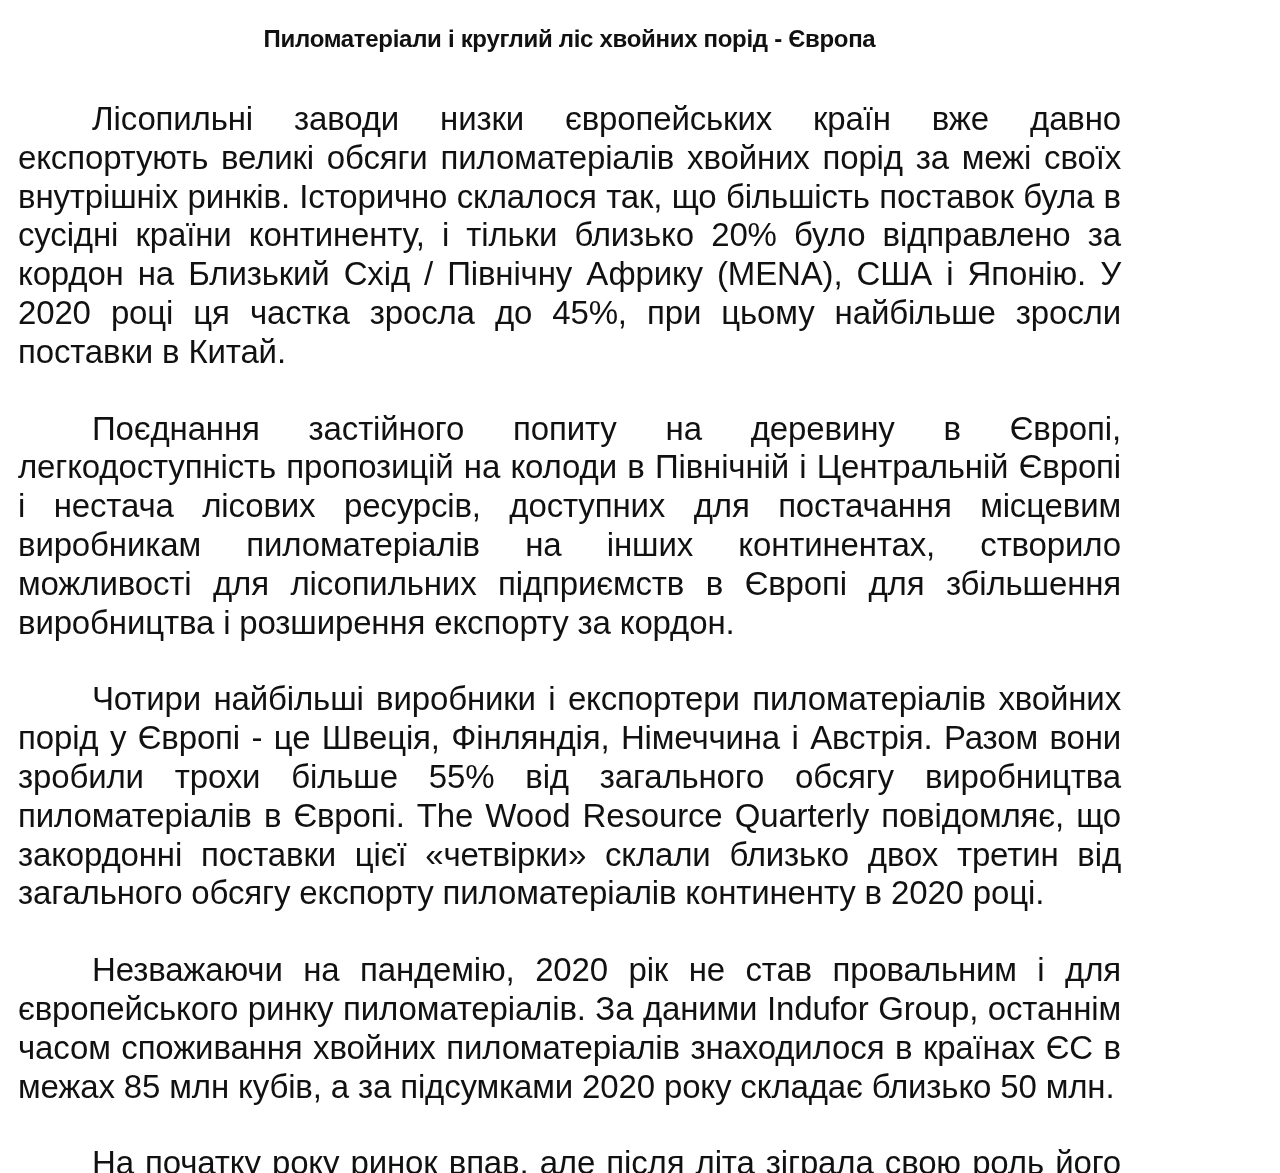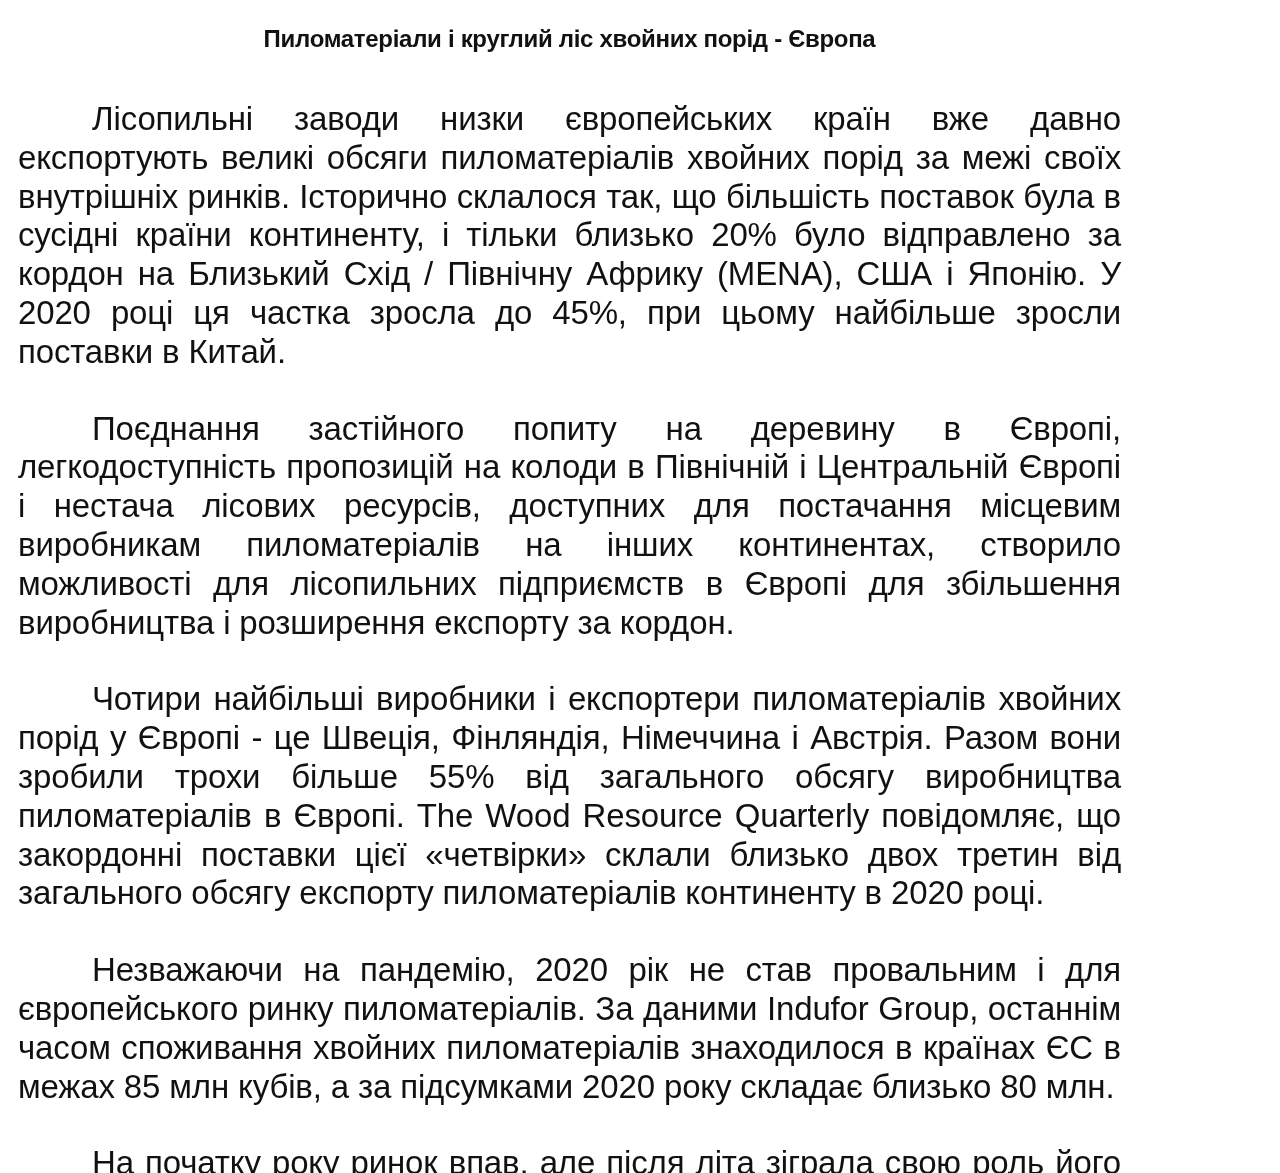--- a/index.html
+++ b/index.html
@@ -40,15 +40,15 @@
     }
   </style>
 </head>
 <body>
 
 <div class="page">
   <h1 class="doc-title">Пиломатеріали і круглий ліс хвойних порід - Європа</h1>
   <p class="para">Лісопильні заводи низки європейських країн вже давно експортують великі обсяги пиломатеріалів хвойних порід за межі своїх внутрішніх ринків. Історично склалося так, що більшість поставок була в сусідні країни континенту, і тільки близько 20% було відправлено за кордон на Близький Схід / Північну Африку (MENA), США і Японію. У 2020 році ця частка зросла до 45%, при цьому найбільше зросли поставки в Китай.</p>
   <p class="para">Поєднання застійного попиту на деревину в Європі, легкодоступність пропозицій на колоди в Північній і Центральній Європі і нестача лісових ресурсів, доступних для постачання місцевим виробникам пиломатеріалів на інших континентах, створило можливості для лісопильних підприємств в Європі для збільшення виробництва і розширення експорту за кордон.</p>
   <p class="para">Чотири найбільші виробники і експортери пиломатеріалів хвойних порід у Європі - це Швеція, Фінляндія, Німеччина і Австрія. Разом вони зробили трохи більше 55% від загального обсягу виробництва пиломатеріалів в Європі. The Wood Resource Quarterly повідомляє, що закордонні поставки цієї «четвірки» склали близько двох третин від загального обсягу експорту пиломатеріалів континенту в 2020 році.</p>
-  <p class="para">Незважаючи на пандемію, 2020 рік не став провальним і для європейського ринку пиломатеріалів. За даними Indufor Group, останнім часом споживання хвойних пиломатеріалів знаходилося в країнах ЄС в межах 85 млн кубів, а за підсумками 2020 року складає близько 80 млн.</p>
+  <p class="para">Незважаючи на пандемію, 2020 рік не став провальним і для європейського ринку пиломатеріалів. За даними Indufor Group, останнім часом споживання хвойних пиломатеріалів знаходилося в країнах ЄС в межах 85 млн кубів, а за підсумками 2020 року складає близько 50 млн.</p>
   <p class="para">На початку року ринок впав, але після літа зіграла свою роль його здатність швидко адаптуватися - ринок почав відновлюватися, і вже восени деякі гравці показали рекордні продажі. Основні драйвери - традиційно будівельний і меблевий сектори. Основні споживачі зосереджені в центральній Європі, Великобританії, Франції, Італії.</p>
 </div>
 
 </body></html>

